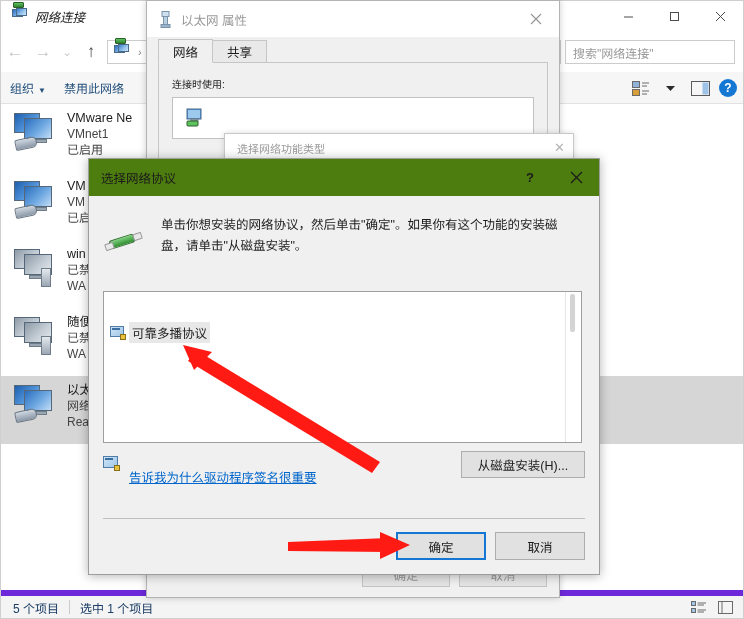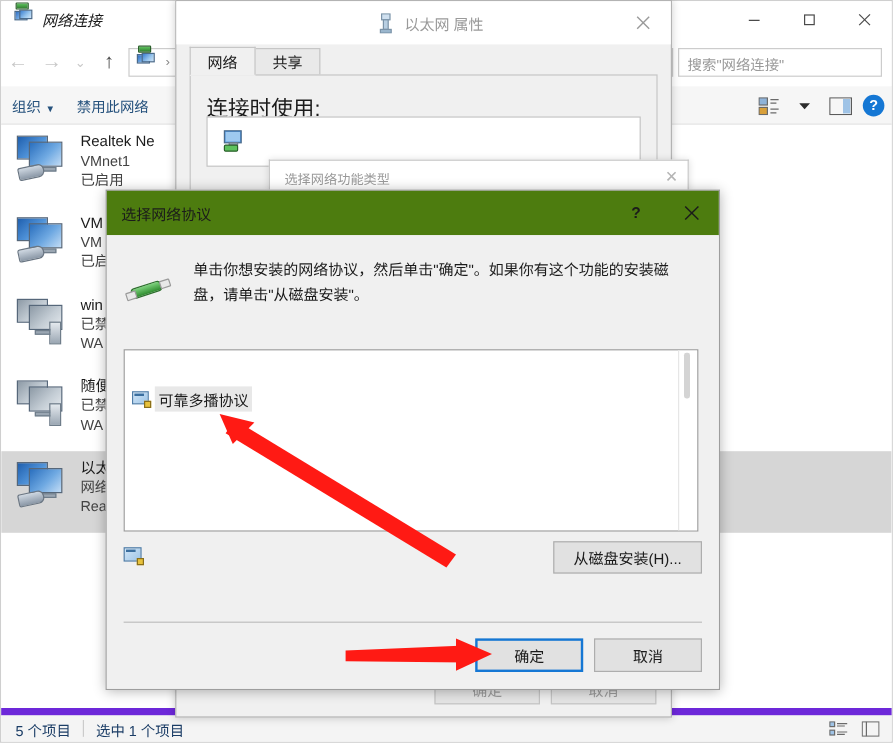--- a/index.html
+++ b/index.html
@@ -314,21 +314,20 @@
     border: 1px solid #b3b3b3;
     box-shadow: 0 0 7px rgba(0,0,0,0.20);
     box-sizing: border-box;
   }
   #eth-titlebar {
     height: 36px;
     background: #ffffff;
     display: flex;
     align-items: center;
     position: relative;
-    justify-content: center;
   }
   #eth-title-icon {
     width: 15px; height: 17px;
     margin-left: 11px; margin-right: 8px;
     position: relative;
     flex: none;
   }
   #eth-title-text {
     font-size: 12.5px;
     color: #9a9a9a;
@@ -370,21 +369,21 @@
     left: 11px; top: 61px;
     right: 11px;
     bottom: 46px;
     border: 1px solid #c6c6c6;
     background: #f0f0f0;
     box-sizing: border-box;
   }
   #eth-conn-label {
     position: absolute;
     left: 13px; top: 13px;
-    font-size: 18px;
+    font-size: 10px;
     color: #1b1b1b;
     white-space: nowrap;
   }
   #eth-adapter-box {
     position: absolute;
     left: 13px; top: 34px;
     right: 13px;
     height: 42px;
     background: #ffffff;
     border: 1px solid #c2c2c2;
@@ -791,21 +790,21 @@
 
   <div id="explorer-content">
       <div class="conn-item">
         <div class="conn-icon">
           <span class="ci-mon-back"></span>
           <span class="ci-mon-front"></span>
           <span class="ci-stand"></span>
           <span class="ci-cable"></span>
         </div>
         <div class="conn-text">
-          <div class="conn-name">Realtek Ne</div>
+          <div class="conn-name">VMware Ne</div>
           <div class="conn-sub">VMnet1</div>
           <div class="conn-sub">已启用</div>
         </div>
       </div>
       <div class="conn-item">
         <div class="conn-icon">
           <span class="ci-mon-back"></span>
           <span class="ci-mon-front"></span>
           <span class="ci-stand"></span>
           <span class="ci-cable"></span>
@@ -973,20 +972,21 @@
     <div id="proto-sign-row">
       <span id="proto-sign-icon">
         <span class="netsvc-glyph" style="position:relative;display:block;width:18px;height:16px;">
           <span class="ns-screen" style="width:15px;height:12px;"></span>
           <span class="ns-bar"></span>
           <span class="ns-plug" style="left:11px;top:9px;"></span>
         </span>
       </span>
       <span>
         <br>
+        <span id="proto-sign-link">告诉我为什么驱动程序签名很重要</span>
       </span>
     </div>
 
     <div id="proto-havedisk-btn">从磁盘安装(H)...</div>
 
     <div id="proto-divider"></div>
 
     <div id="proto-buttons">
         <div class="proto-btn default">确定</div>
         <div class="proto-btn">取消</div>

